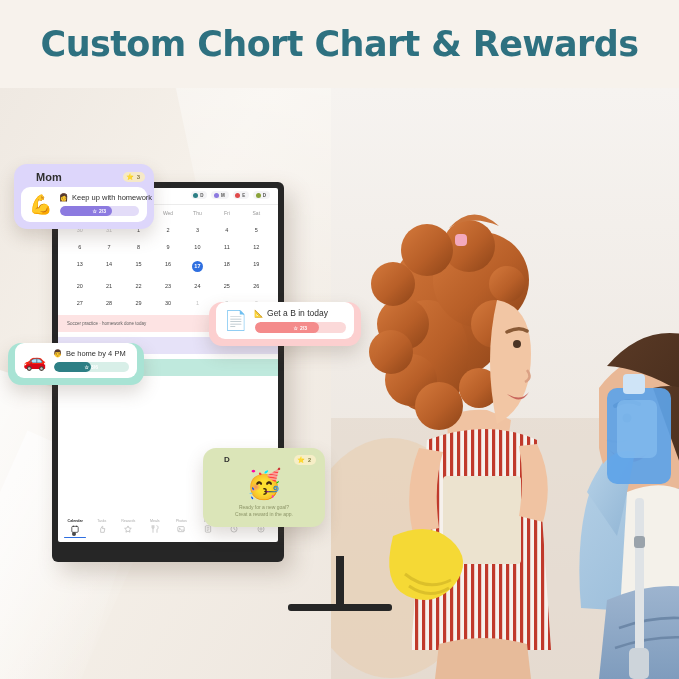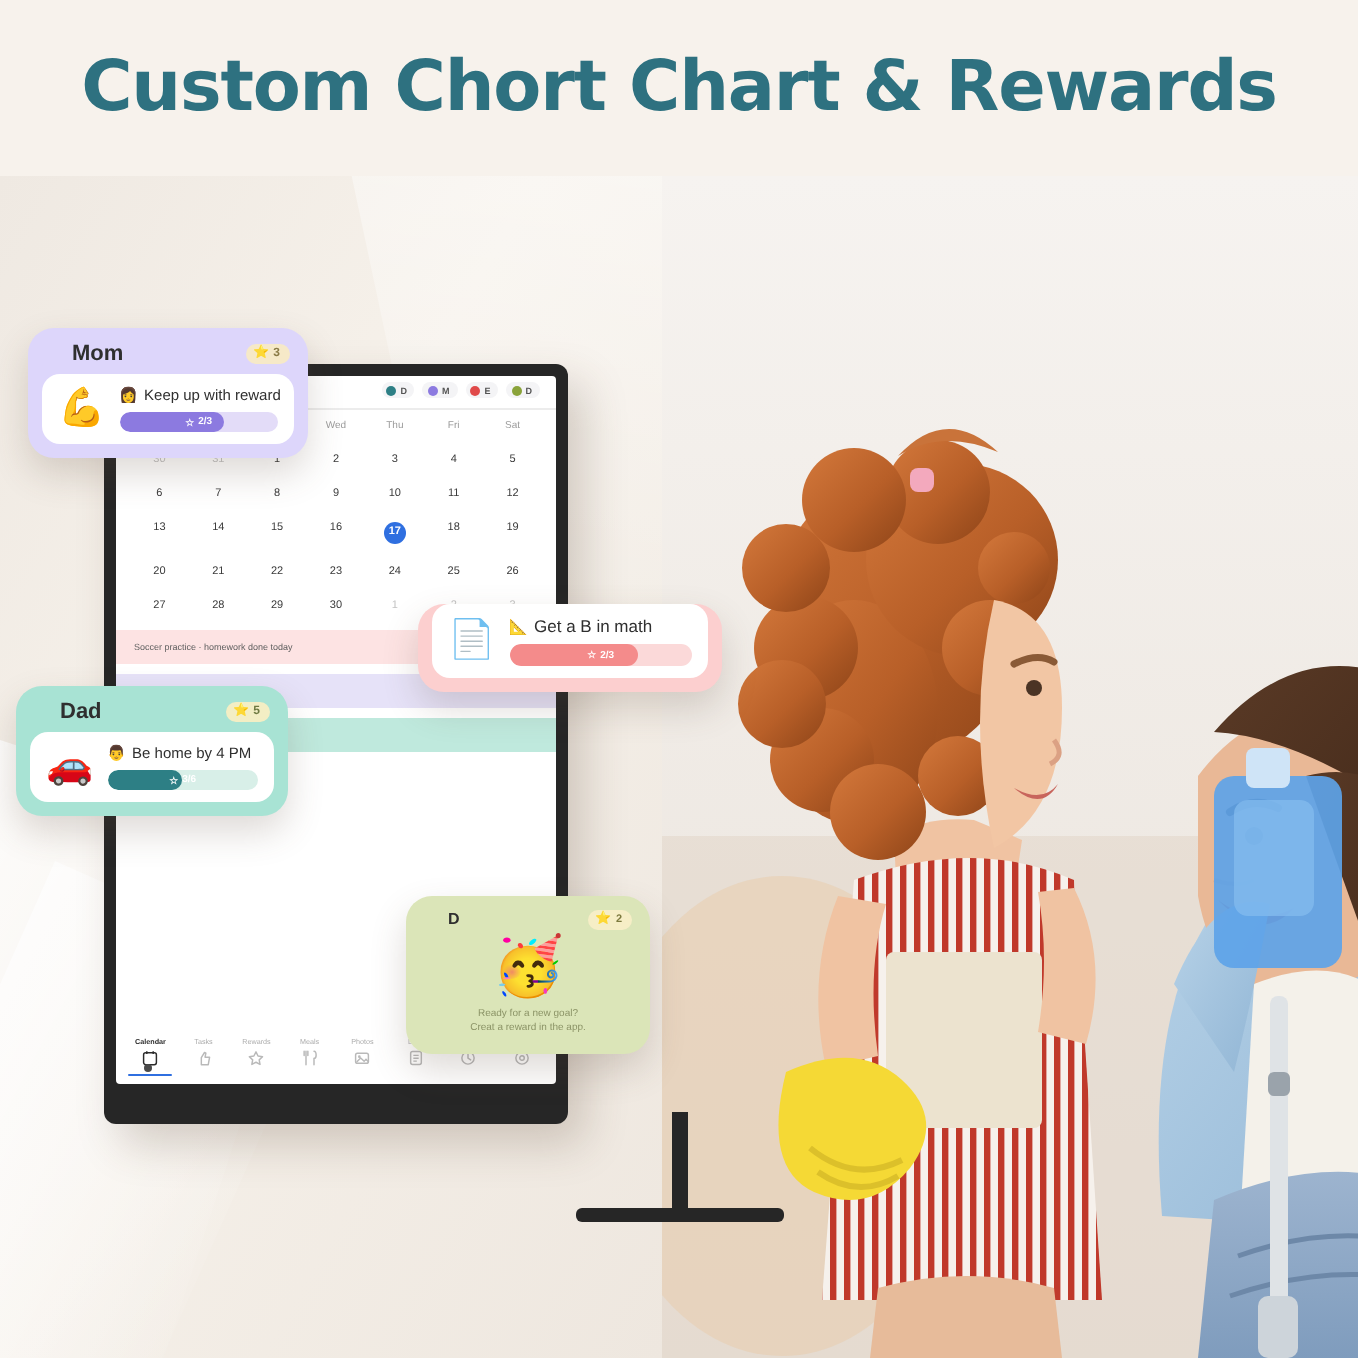--- a/index.html
+++ b/index.html
@@ -446,43 +446,34 @@
       <span class="star-badge">
         <span class="star-glyph">⭐</span>
         <span>3</span>
       </span>
     </div>
     <div class="gcard-body">
       <span class="gcard-emoji">💪</span>
       <div class="gcard-main">
         <div class="gcard-task">
           <span class="task-ava">👩</span>
-          <span>Keep up with reward</span>
+          <span>Keep up with homework</span>
         </div>
         <div class="prog">
           <div class="prog-fill" style="width: 66%;"></div>
           <div class="prog-txt">
             <span>☆</span>
             <span>2/3</span>
           </div>
         </div>
       </div>
     </div>
   </div>
 
   <div class="gcard" id="card-dad">
-    <div class="gcard-head">
-      <span class="gcard-dot"></span>
-      <span class="gcard-name">Dad</span>
-      <span class="gcard-spacer"></span>
-      <span class="star-badge">
-        <span class="star-glyph">⭐</span>
-        <span>5</span>
-      </span>
-    </div>
     <div class="gcard-body">
       <span class="gcard-emoji">🚗</span>
       <div class="gcard-main">
         <div class="gcard-task">
           <span class="task-ava">👨</span>
           <span>Be home by 4 PM</span>
         </div>
         <div class="prog">
           <div class="prog-fill" style="width: 50%;"></div>
           <div class="prog-txt">
@@ -493,21 +484,21 @@
       </div>
     </div>
   </div>
 
   <div class="gcard" id="card-elena">
     <div class="gcard-body">
       <span class="gcard-emoji">📄</span>
       <div class="gcard-main">
         <div class="gcard-task">
           <span class="task-ava">📐</span>
-          <span>Get a B in math</span>
+          <span>Get a B in today</span>
         </div>
         <div class="prog">
           <div class="prog-fill" style="width: 70%;"></div>
           <div class="prog-txt">
             <span>☆</span>
             <span>2/3</span>
           </div>
         </div>
       </div>
     </div>

